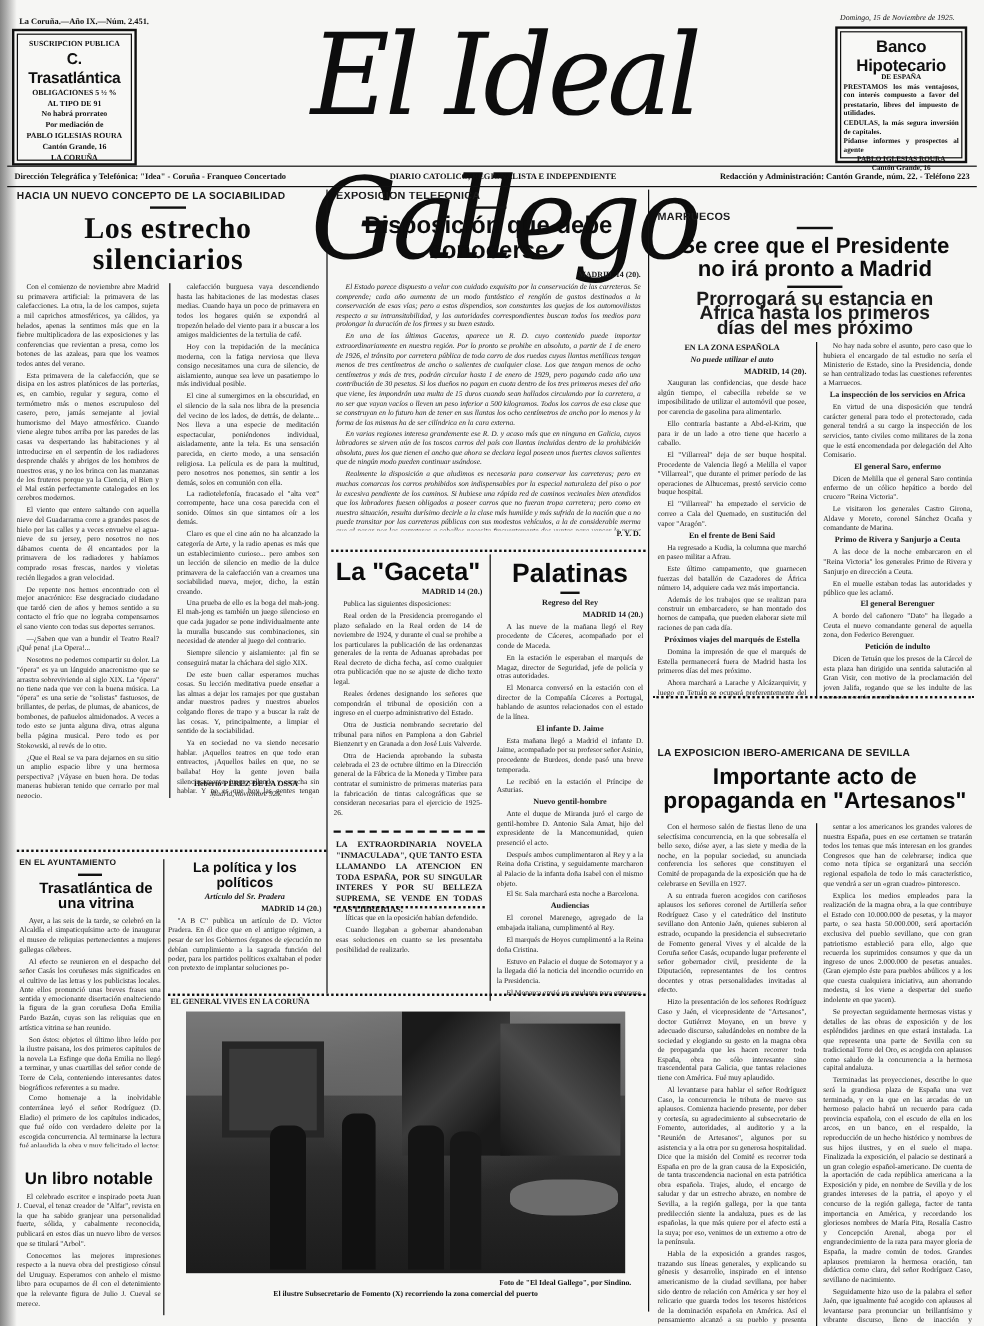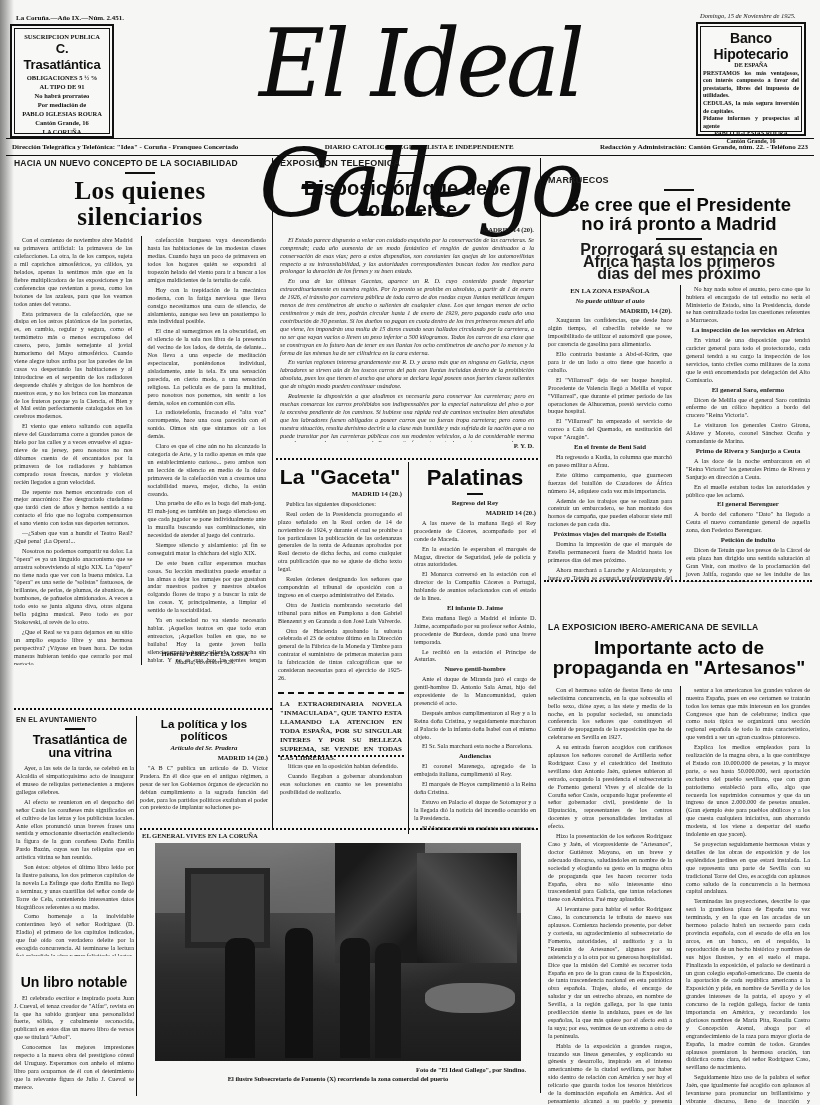--- a/index.html
+++ b/index.html
@@ -91,21 +91,21 @@
     <span>Redacción y Administración: Cantón Grande, núm. 22. - Teléfono 223</span>
   </div>
   <div class="rule" style="top:155px"></div>
 
   <div class="vrule" style="left:272px;top:158px;height:670px"></div>
   <div class="vrule" style="left:540px;top:158px;height:935px"></div>
 
   <div class="col" style="left:14px;top:160px;width:252px;height:505px;overflow:hidden">
     <div class="kicker" style="font-size:8.5px">HACIA UN NUEVO CONCEPTO DE LA SOCIABILIDAD</div>
     <div class="short-rule"></div>
-    <div class="head" style="font-size:25px;margin:2px 0 6px;font-family:'Liberation Serif',serif;letter-spacing:.5px">Los quienes silenciarios</div>
+    <div class="head" style="font-size:25px;margin:2px 0 6px;font-family:'Liberation Serif',serif;letter-spacing:.5px">Los estrecho silenciarios</div>
     <div class="twocol">
       <div>
         <p class="p">Con el comienzo de noviembre abre Madrid su primavera artificial: la primavera de las calefacciones. La otra, la de los campos, sujeta a mil caprichos atmosféricos, ya cálidos, ya helados, apenas la sentimos más que en la fiebre multiplicadora de las exposiciones y las conferencias que revientan a presa, como los botones de las azaleas, para que los veamos todos antes del verano.</p>
         <p class="p">Esta primavera de la calefacción, que se disipa en los astros platónicos de las porterías, es, en cambio, regular y segura, como el termómetro más o menos escrupuloso del casero, pero, jamás semejante al jovial humorismo del Mayo atmosférico. Cuando viene alegre tubos arriba por las paredes de las casas va despertando las habitaciones y al introducirse en el serpentín de los radiadores desprende chalés y abrigos de los hombros de nuestros eras, y no los brinca con las manzanas de los fruteros porque ya la Ciencia, el Bien y el Mal están perfectamente catalogados en los cerebros modernos.</p>
         <p class="p">El viento que entero saltando con aquella nieve del Guadarrama corre a grandes pasos de hielo por las calles y a veces envuelve el agua-nieve de su jersey, pero nosotros no nos dábamos cuenta de él encantados por la primavera de los radiadores y habíamos comprado rosas frescas, nardos y violetas recién llegados a gran velocidad.</p>
         <p class="p">De repente nos hemos encontrado con el mejor anacrónico: Ese desgraciado ciudadano que tardó cien de años y hemos sentido a su contacto el frío que no lograba compensarnos el sano viento con todas sus deportes serranos.</p>
         <p class="p">—¿Saben que van a hundir el Teatro Real? ¡Qué pena! ¡La Opera!...</p>
         <p class="p">Nosotros no podemos compartir su dolor. La "ópera" es ya un lánguido anacronismo que se arrastra sobreviviendo al siglo XIX. La "ópera" no tiene nada que ver con la buena música. La "ópera" es una serie de "solistas" fastuosos, de brillantes, de perlas, de plumas, de abanicos, de bombones, de pañuelos almidonados. A veces a todo esto se junta alguna diva, otras alguna bella página musical. Pero todo es por Stokowski, al revés de lo otro.</p>
         <p class="p">¿Que el Real se va para dejarnos en su sitio un amplio espacio libre y una hermosa perspectiva? ¡Váyase en buen hora. De todas maneras hubieran tenido que cerrarlo por mal negocio.</p>
 

